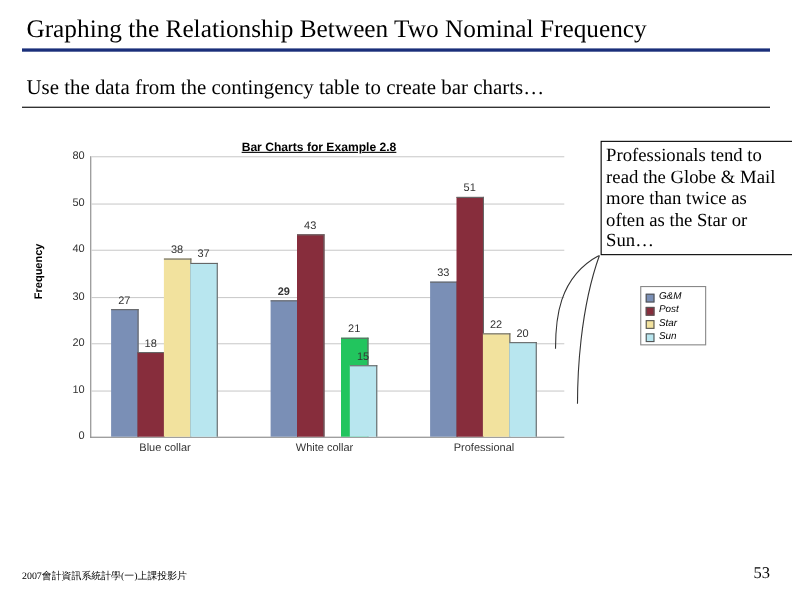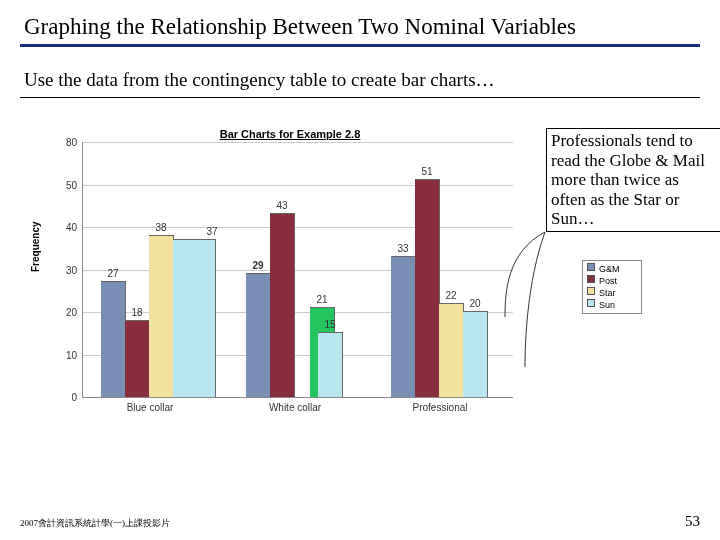--- a/index.html
+++ b/index.html
@@ -128,24 +128,25 @@
     top: 260px;
     width: 50px;
     border: 1px solid #888;
     font-family: Arial, sans-serif;
     font-size: 9px;
     padding: 2px 4px;
     background: #fff;
   }
   .legend-row {
     display: flex;
-    align-items: flex-start;
+    align-items: flex-end;
     gap: 4px;
     line-height: 12px;
     height: 12px;
+    font-style: italic;
   }
   .swatch {
     width: 8px;
     height: 8px;
     border: 1px solid #555;
     box-sizing: border-box;
     flex: none;
   }
   .note {
     position: absolute;
@@ -174,21 +175,21 @@
   }
   .connector {
     position: absolute;
     pointer-events: none;
   }
 </style>
 </head>
 <body>
 
 <div class="slide">
-  <div class="title">Graphing the Relationship Between Two Nominal Variables</div>
+  <div class="title">Graphing the Relationship Between Two Nominal Frequency</div>
   <div class="subtitle">Use the data from the contingency table to create bar charts…</div>
 
   <div class="chart-area">
     <div class="chart-title">Bar Charts for Example 2.8</div>
 
     <div class="plot-wrapper">
       <div class="y-label">Frequency</div>
       <div class="plot" id="plot">
           <div class="y-tick" style="top: 255px;">0</div>
           <div class="gridline" style="top: 212.5px;"></div>
@@ -205,21 +206,21 @@
           <div class="y-tick" style="top: 0px;">80</div>
           <div class="bar" style="left: 18px; height: 114.75px; background: rgb(122, 143, 182); border-top: 1px solid rgb(102, 102, 102); border-right: 1px solid rgb(102, 102, 102);">
             <div class="lbl">27</div>
           </div>
           <div class="bar" style="left: 42px; height: 76.5px; background: rgb(135, 45, 60); border-top: 1px solid rgb(102, 102, 102); border-right: 1px solid rgb(102, 102, 102);">
             <div class="lbl">18</div>
           </div>
           <div class="bar" style="left: 66px; height: 161.5px; background: rgb(242, 226, 158); border-top: 1px solid rgb(102, 102, 102); border-right: 1px solid rgb(102, 102, 102);">
             <div class="lbl">38</div>
           </div>
-          <div class="bar" style="left: 90px; height: 157.25px; background: rgb(184, 230, 239); border-top: 1px solid rgb(102, 102, 102); border-right: 1px solid rgb(102, 102, 102); padding-left: 18px;">
+          <div class="bar" style="left: 90px; height: 157.25px; background: rgb(184, 230, 239); border-top: 1px solid rgb(102, 102, 102); border-right: 1px solid rgb(102, 102, 102);">
             <div class="lbl">37</div>
           </div>
           <div class="bar" style="left: 163px; height: 123.25px; background: rgb(122, 143, 182); border-top: 1px solid rgb(102, 102, 102); border-right: 1px solid rgb(102, 102, 102); font-weight: bold;">
             <div class="lbl">29</div>
           </div>
           <div class="bar" style="left: 187px; height: 182.75px; background: rgb(135, 45, 60); border-top: 1px solid rgb(102, 102, 102); border-right: 1px solid rgb(102, 102, 102);">
             <div class="lbl">43</div>
           </div>
           <div class="bar" style="left: 211px; height: 89.25px; background: #22c55e; border-top: 1px solid rgb(102, 102, 102); border-right: 1px solid rgb(102, 102, 102); margin-left: 16px;">
             <div class="lbl">21</div>

